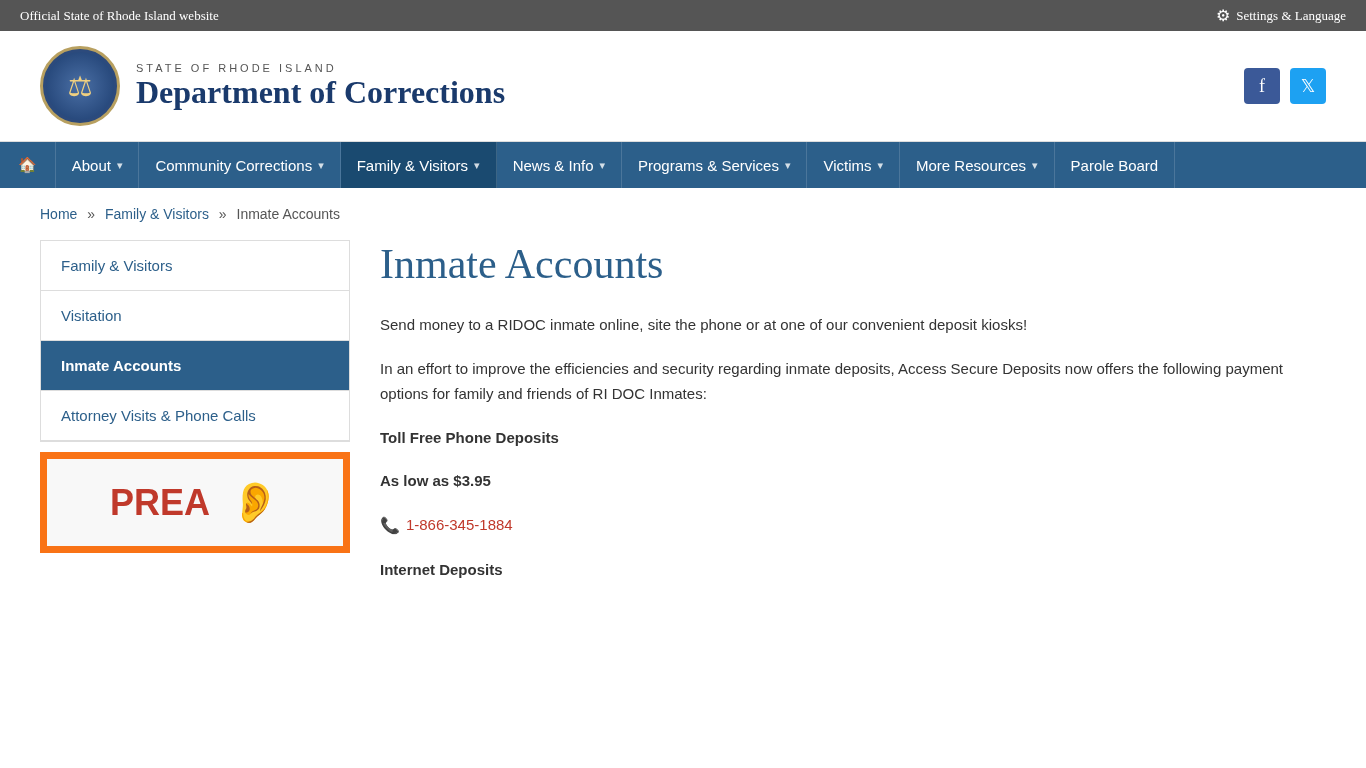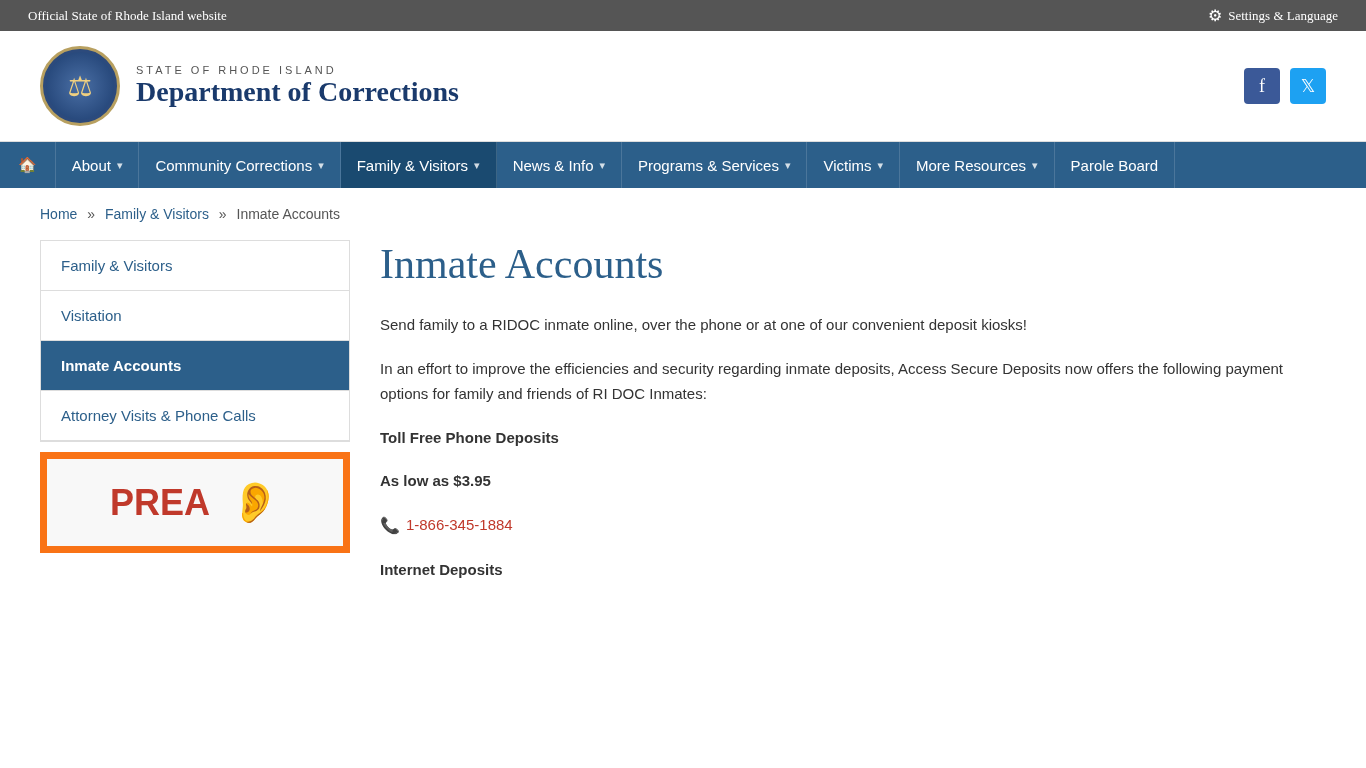--- a/index.html
+++ b/index.html
@@ -3,21 +3,21 @@
   <meta charset="utf-8">
   <style>
     * { box-sizing: border-box; margin: 0; padding: 0; }
     body { font-family: 'Georgia', serif; font-size: 16px; color: #333; background: #fff; }
 
     
     .top-bar {
       background: #555;
       color: #fff;
       font-size: 13px;
-      padding: 6px 28px;
+      padding: 6px 20px;
       display: flex;
       justify-content: space-between;
       align-items: center;
     }
     .top-bar-right {
       display: flex;
       align-items: center;
       gap: 6px;
     }
     .gear-icon { font-size: 16px; }
@@ -60,21 +60,21 @@
     }
     .header-title-block { display: flex; flex-direction: column; }
     .header-state {
       font-size: 11px;
       letter-spacing: 3px;
       color: #555;
       font-family: Arial, sans-serif;
       text-transform: uppercase;
     }
     .header-dept {
-      font-size: 28px;
+      font-size: 32px;
       color: #1a3a6c;
       font-weight: bold;
       font-family: Georgia, serif;
     }
     .header-right {
       display: flex;
       align-items: center;
       gap: 20px;
     }
     .social-icons {
@@ -332,21 +332,21 @@
     </div>
     <div class="sidebar-banner">
       <span class="prea-text">PREA</span>
       <span class="ear-icon">👂</span>
     </div>
   </div>
 
   <div class="content-area">
     <h1 class="content-title">Inmate Accounts</h1>
     <div class="content-body">
-      <p>Send family to a RIDOC inmate online, over the phone or at one of our convenient deposit kiosks!</p>
+      <p>Send money to a RIDOC inmate online, site the phone or at one of our convenient deposit kiosks!</p>
       <p>In an effort to improve the efficiencies and security regarding inmate deposits, Access Secure Deposits now offers the following payment options for family and friends of RI DOC Inmates:</p>
       <p>
         <span class="bold-heading">Toll Free Phone Deposits</span>
       </p>
       <p>
         <span class="sub-heading">As low as $3.95</span>
       </p>
       <p>
         <a class="phone-link" href="tel:18663451884">
           <span class="phone-emoji">📞</span>

